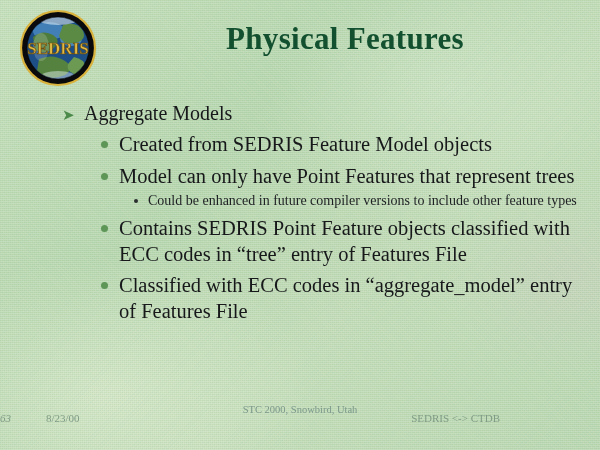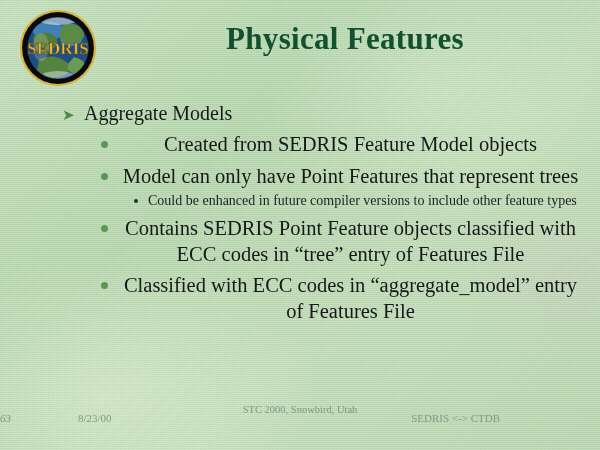--- a/index.html
+++ b/index.html
@@ -84,21 +84,20 @@
     line-height: 10px;
   }
   .lvl2 {
     position: relative;
     margin-left: 37px;
     padding-left: 20px;
     font-size: 20.5px;
     line-height: 25.5px;
     color: #17181a;
     margin-top: 6px;
-    text-align: center;
   }
   .lvl2 .marker {
     position: absolute;
     left: 2px;
     top: 9px;
     width: 7px;
     height: 7px;
     border-radius: 50%;
     background: #5d9656;
   }
@@ -123,21 +122,21 @@
     background: #2a2d30;
   }
 
   
   .footer {
     position: absolute;
     font-size: 11px;
     color: #7f9b85;
     font-family: "Liberation Serif", serif;
   }
-  #footer-date  { left: 46px;  top: 412px; margin-left: 32px; }
+  #footer-date  { left: 46px;  top: 412px; }
   #footer-center{ left: 0;     top: 412px; width: 500px; text-align: right; font-family: Liberation Serif, serif; }
   #footer-page  { left: 0;     top: 412px; width: 576px; text-align: left; font-style: italic; }
   #footer-event { left: 0;     top: 404px; width: 600px; text-align: center; font-size: 10.5px; color: #7a978a; }
 </style>
 </head>
 <body>
 
 <div id="slide">
 
   <div id="noise"></div>

